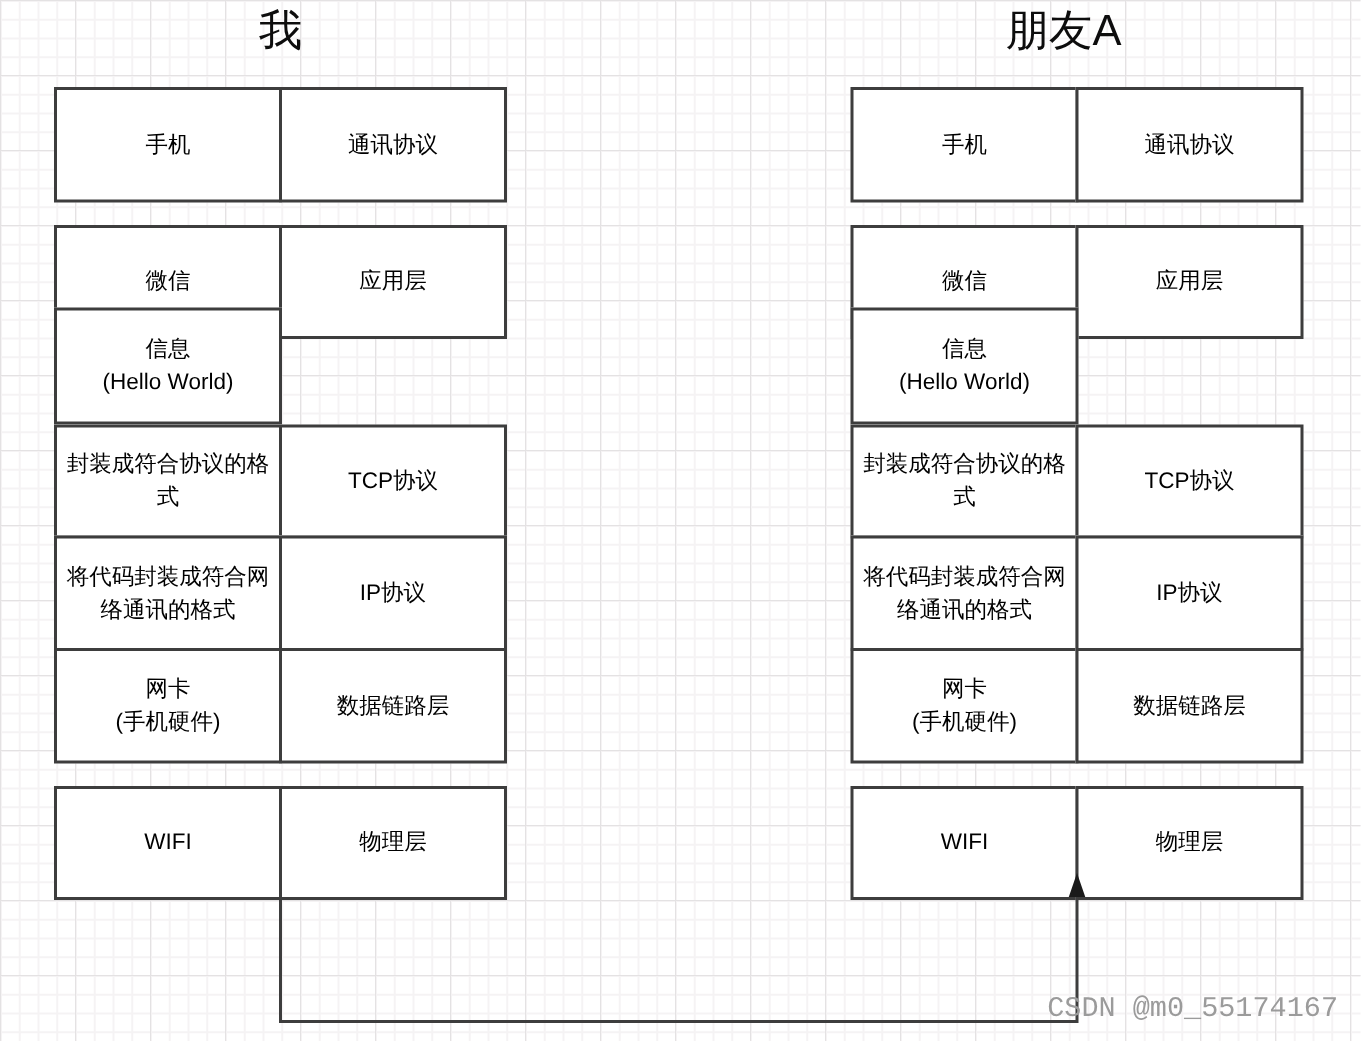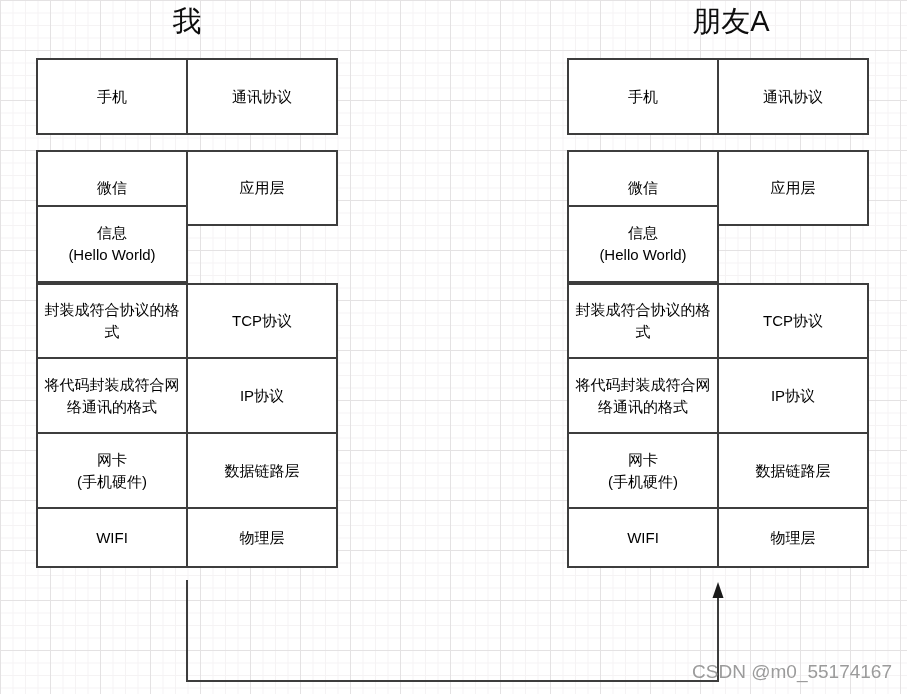--- a/index.html
+++ b/index.html
@@ -15,45 +15,45 @@
       linear-gradient(to bottom, #e4e2e3 1px, transparent 1px),
       linear-gradient(to right, #f5f3f4 1px, transparent 1px),
       linear-gradient(to bottom, #f5f3f4 1px, transparent 1px);
     background-size:50px 50px,50px 50px,12.5px 12.5px,12.5px 12.5px;
   }
   .stack-title{
     position:absolute;top:4px;width:302px;
     text-align:center;font-size:29px;line-height:34px;color:#0d0d0d;
   }
   #title-me{left:36px}
-  #title-friend{left:580px}
+  #title-friend{left:558px}
   .stack{position:absolute;top:58px;width:302px;height:525px;}
   #stack-me{left:36px}
   #stack-friend{left:567px}
   .cell{
     position:absolute;box-sizing:border-box;
     background:#ffffff;border:2px solid #3d3d3d;
     display:flex;align-items:center;justify-content:center;
     text-align:center;white-space:pre-line;
     font-size:15px;line-height:22px;color:#000000;
     padding:0 3px;
   }
   .c-l{left:0;width:152px}
   .c-r{left:150px;width:152px}
   .r0{top:0;height:77px}
   .r1{top:92px;height:76px}
   .r2{top:147px;height:78px}
   .r3{top:225px;height:76px}
   .r4{top:299px;height:77px}
   .r5{top:374px;height:77px}
-  .r6{top:449px;height:61px}
+  .r6{top:466px;height:76px}
   .connector-svg{position:absolute;left:0;top:0;pointer-events:none;}
   .watermark{
     position:absolute;top:660px;right:15px;
-    font-size:19px;line-height:24px;color:#9b9b9b;
+    font-size:19px;line-height:24px;color:#9b9b9b;font-family:Liberation Mono, monospace;
   }
 </style>
 </head>
 <body>
 
 <div class="canvas">
 
   <div class="stack-title" id="title-me">我</div>
   <div class="stack-title" id="title-friend">朋友A</div>
 

